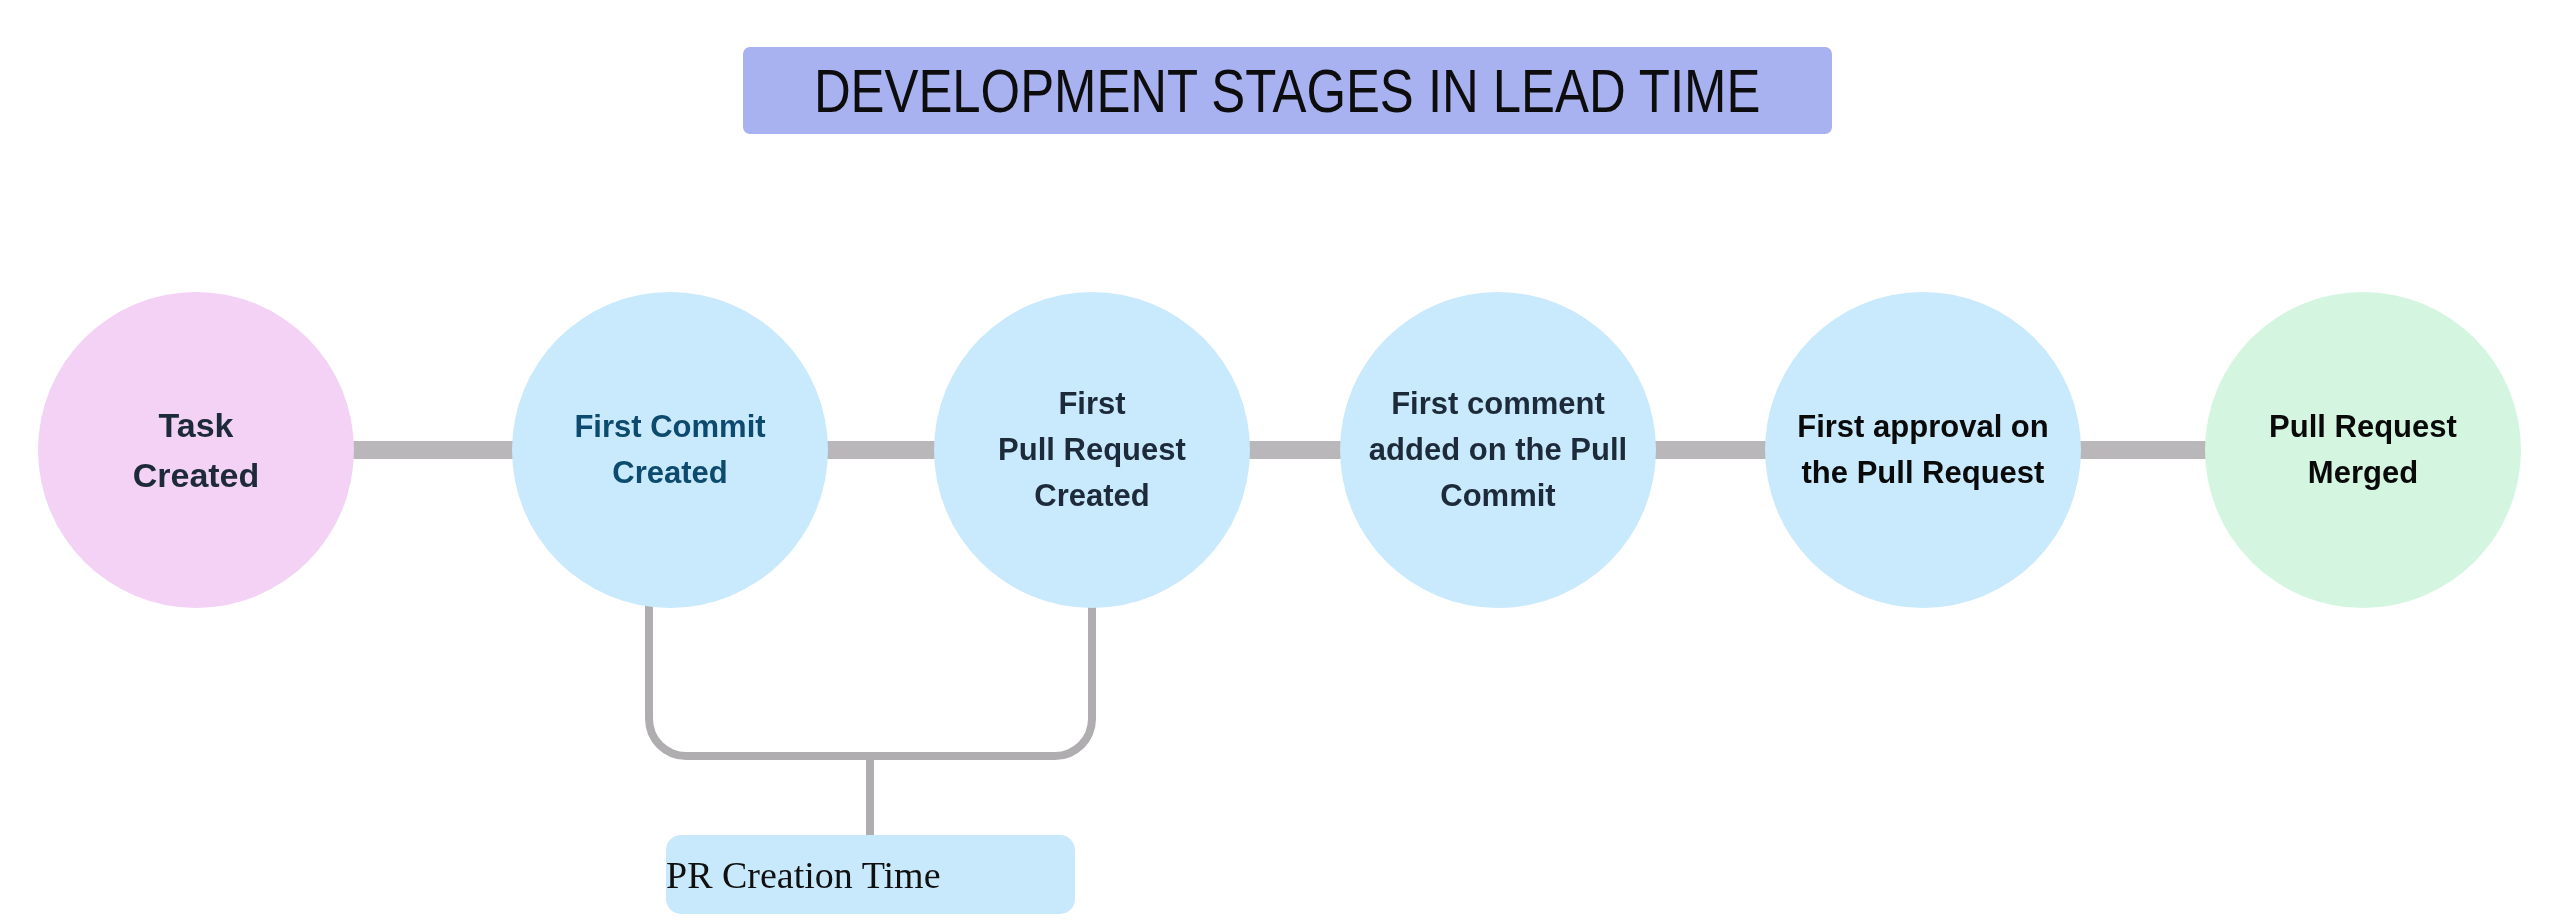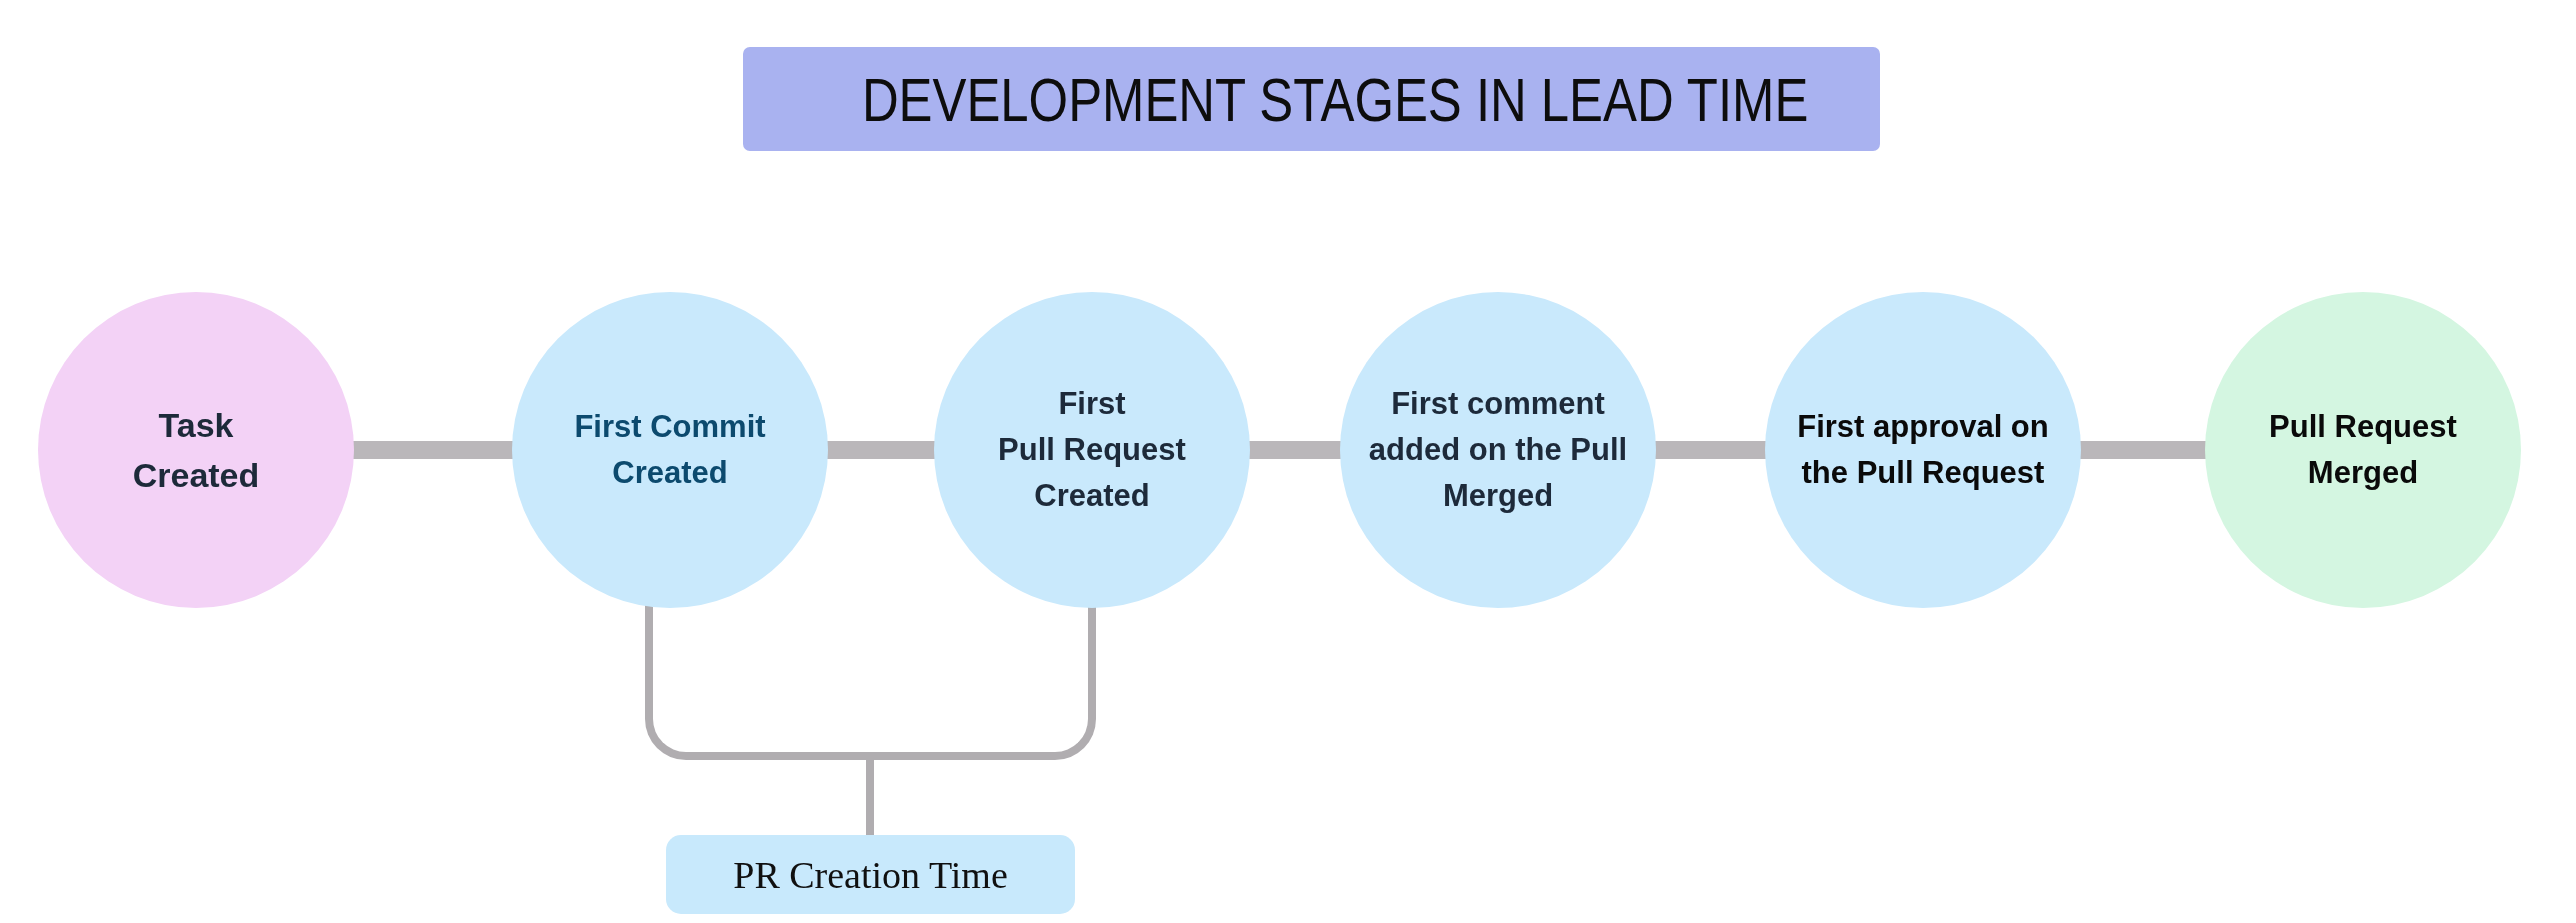--- a/index.html
+++ b/index.html
@@ -16,26 +16,25 @@
     width: 2576px;
     height: 923px;
     background: #ffffff;
   }
   
   .title-box {
     position: absolute;
     left: 743px;
     top: 47px;
     width: 1089px;
-    height: 104px;
+    height: 87px;
     border-radius: 6.9px;
     display: flex;
     align-items: center;
     justify-content: center;
-    padding-left: 48px;
   }
   .title-box span {
     font-size: 62px;
     font-weight: 400;
     white-space: nowrap;
     letter-spacing: 0px;
     transform: scaleX(0.82);
     transform-origin: center center;
   }
   
@@ -91,21 +90,20 @@
   
   .pr-label {
     position: absolute;
     left: 666px;
     top: 835px;
     width: 409px;
     height: 79px;
     border-radius: 15px;
     display: flex;
     align-items: center;
-    justify-content: center;
     font-family: cursive;
     font-size: 38px;
     font-weight: 400;
     z-index: 2;
   }
 </style>
 </head>
 <body>
 
 <div class="canvas">
@@ -128,21 +126,21 @@
 
   <div class="stage" style="left: 934px; background: rgb(201, 233, 252); color: rgb(29, 42, 58); justify-content: center;">
     <span>First
 Pull Request
 Created</span>
   </div>
 
   <div class="stage" style="left: 1340px; background: rgb(201, 233, 252); color: rgb(29, 42, 58);">
     <span>First comment
 added on the Pull
-Merged</span>
+Commit</span>
   </div>
 
   <div class="stage" style="left: 1765px; background: rgb(201, 233, 252); color: rgb(10, 10, 10);">
     <span>First approval on
 the Pull Request</span>
   </div>
 
   <div class="stage" style="left: 2205px; background: rgb(212, 246, 225); color: rgb(10, 10, 10);">
     <span>Pull Request
 Merged</span>

